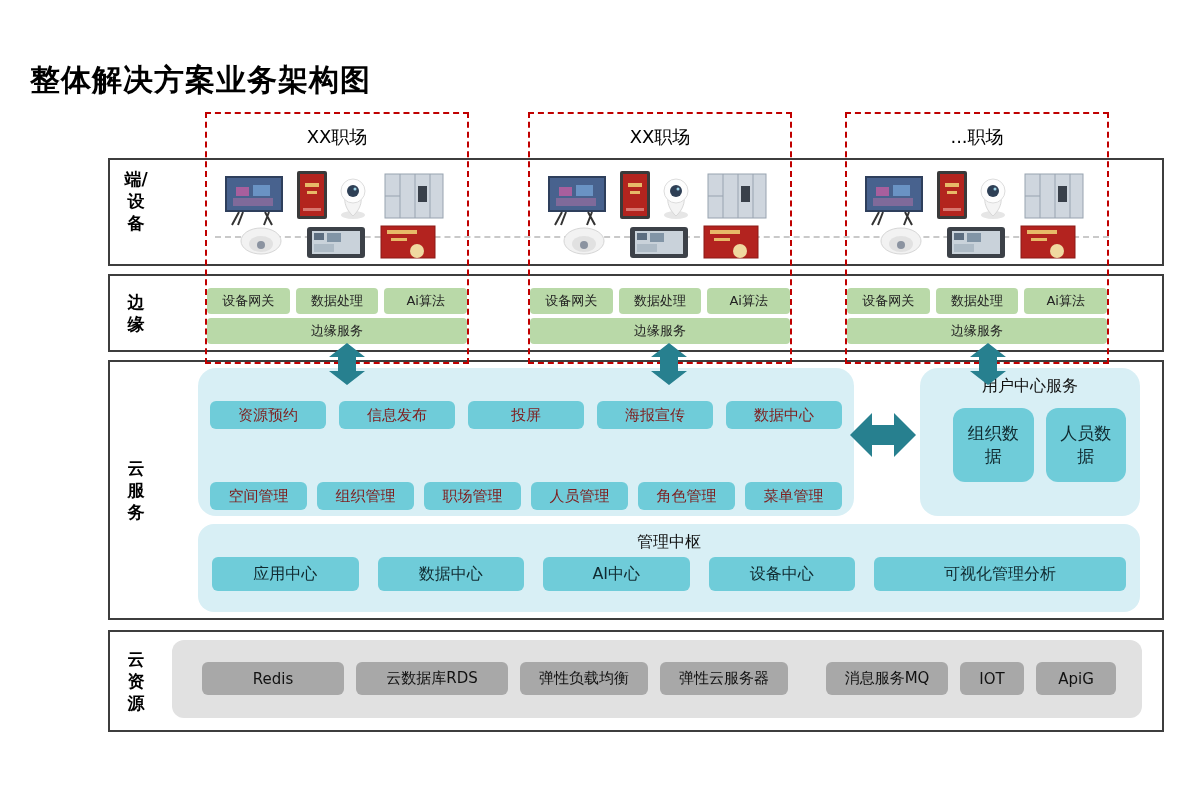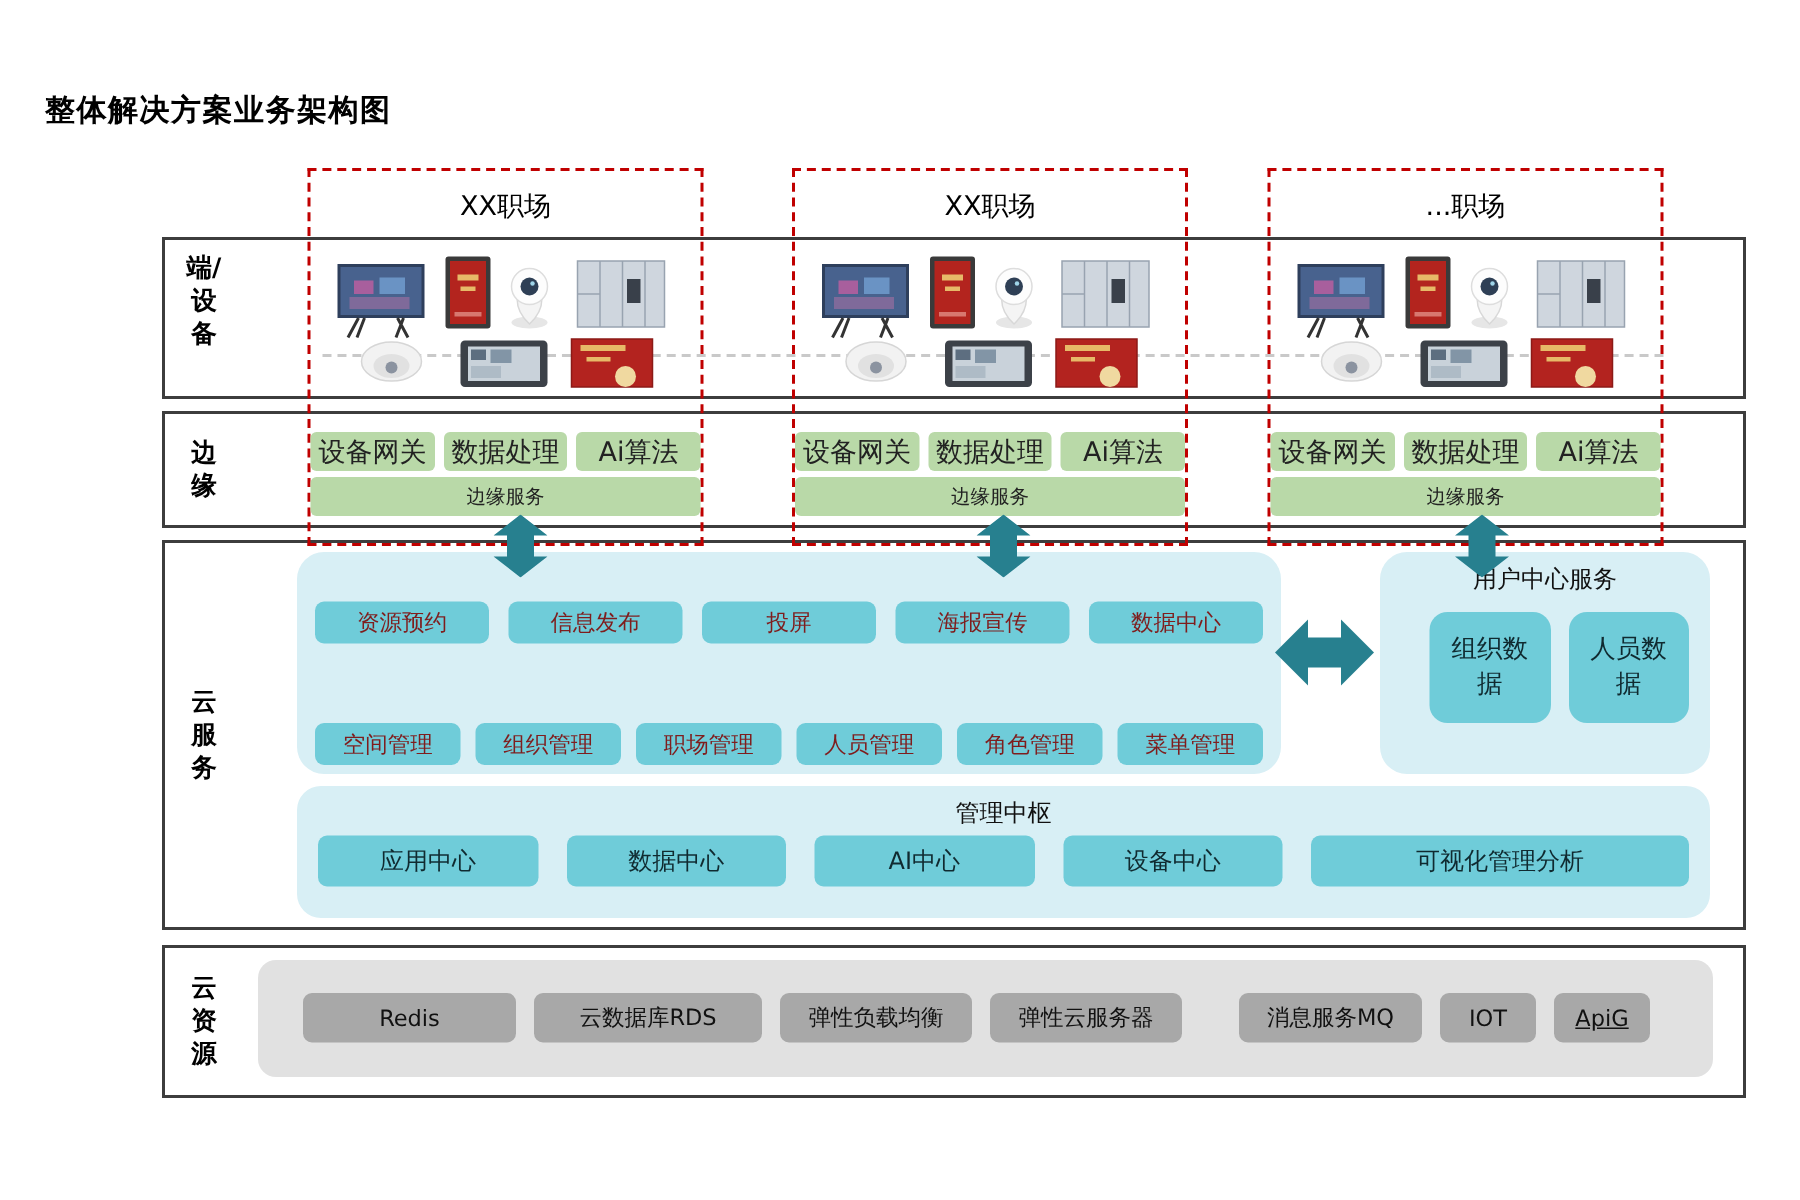--- a/index.html
+++ b/index.html
@@ -1,20 +1,20 @@
 <!DOCTYPE html>
 <html><head>
 <meta charset="utf-8">
 <style>
   * { margin:0; padding:0; box-sizing:border-box; }
   html,body { background:#fff; }
   body { font-family:"DejaVu Sans","Liberation Sans",sans-serif; color:#1a1a1a; }
   #stage { position:relative; width:1200px; height:800px; background:#ffffff; overflow:hidden; }
 
-  .page-title { position:absolute; left:30px; top:60px; font-size:20px; font-weight:bold; color:#000; letter-spacing:1px; }
+  .page-title { position:absolute; left:30px; top:60px; font-size:30px; font-weight:bold; color:#000; letter-spacing:1px; }
 
   
   .band { position:absolute; left:108px; width:1056px; border:2px solid #3d3d3d; background:transparent; }
   .band-device   { top:158px; height:108px; }
   .band-edge     { top:274px; height:78px;  }
   .band-cloud    { top:360px; height:260px; }
   .band-resource { top:630px; height:102px; }
 
   .band-label { position:absolute; left:121px; width:30px; font-size:17px; font-weight:bold;
                 line-height:22px; text-align:center; word-break:break-all; color:#000; z-index:6; }
@@ -32,21 +32,21 @@
 
   
   .device-dash-line { position:absolute; left:215px; top:236px; width:894px; border-top:2px dashed #c9c9c9; z-index:1; }
   .device-cluster { position:absolute; top:170px; z-index:2; }
   .dc-1 { left:223px; } .dc-2 { left:546px; } .dc-3 { left:863px; }
 
   
   .edge-row { position:absolute; top:288px; display:flex; gap:6px; width:260px; z-index:5; }
   .er-1 { left:207px; } .er-2 { left:530px; } .er-3 { left:847px; }
   .edge-btn { flex:1; height:26px; background:#b9d9a8; border-radius:4px; display:flex;
-              align-items:center; justify-content:center; font-size:18px; color:#222; }
+              align-items:center; justify-content:center; font-size:13px; color:#222; }
   .edge-bar { position:absolute; top:318px; width:260px; height:26px; background:#b9d9a8; border-radius:4px;
               display:flex; align-items:center; justify-content:center; font-size:13px; color:#222; z-index:5; }
   .eb-1 { left:207px; } .eb-2 { left:530px; } .eb-3 { left:847px; }
 
   
   .v-arrow { position:absolute; top:343px; width:36px; height:42px; z-index:8; }
   .va-1 { left:329px; } .va-2 { left:651px; } .va-3 { left:970px; }
   .h-arrow { position:absolute; left:850px; top:407px; width:66px; height:56px; z-index:8; }
 
   
@@ -78,21 +78,21 @@
                background:#e1e1e1; border-radius:12px; z-index:3; }
   .res-row { position:absolute; top:22px; left:30px; display:flex; gap:12px; }
   .gray-btn { height:33px; background:#a8a8a8; border-radius:6px; display:flex;
               align-items:center; justify-content:center; font-size:15px; color:#111; }
   .res-row .gray-btn:nth-child(1){ width:142px; }
   .res-row .gray-btn:nth-child(2){ width:152px; }
   .res-row .gray-btn:nth-child(3){ width:128px; }
   .res-row .gray-btn:nth-child(4){ width:128px; }
   .res-row .gray-btn:nth-child(5){ width:122px; margin-left:26px; }
   .res-row .gray-btn:nth-child(6){ width:64px; }
-  .res-row .gray-btn:nth-child(7){ width:64px;text-decoration:underline; }
+  .res-row .gray-btn:nth-child(7){ width:80px; }
 </style>
 </head>
 <body>
 
 <div id="stage">
 
   <div class="page-title">整体解决方案业务架构图</div>
 
   <div class="band band-device"></div>
   <div class="band band-edge"></div>

